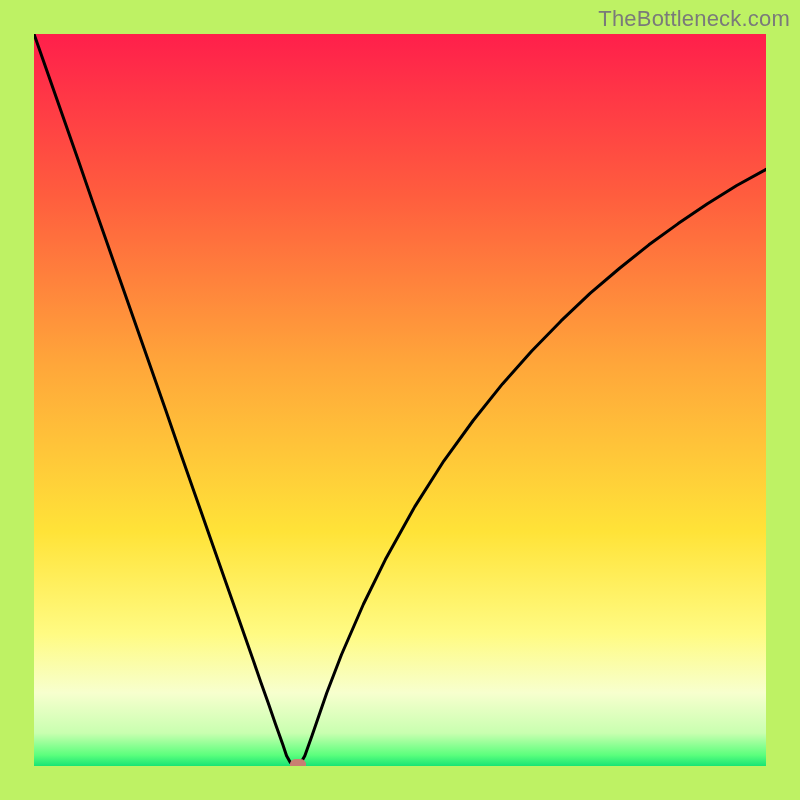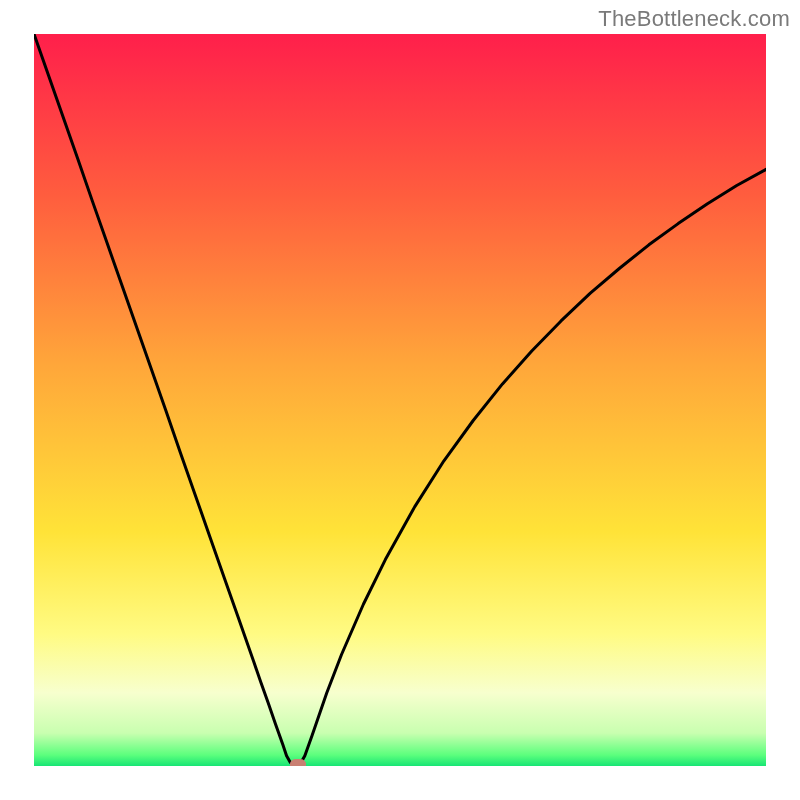--- a/index.html
+++ b/index.html
@@ -10,21 +10,21 @@
     background: #000;
     overflow: hidden;
     font-family: Arial, Helvetica, sans-serif;
   }
   .frame {
     position: absolute;
     left: 0;
     top: 0;
     width: 800px;
     height: 800px;
-    background: #ffffff;
+    background: #bef264;
   }
   .plot-area {
     position: absolute;
     left: 34px;
     top: 34px;
     width: 732px;
     height: 732px;
     overflow: hidden;
   }
   .gradient {

